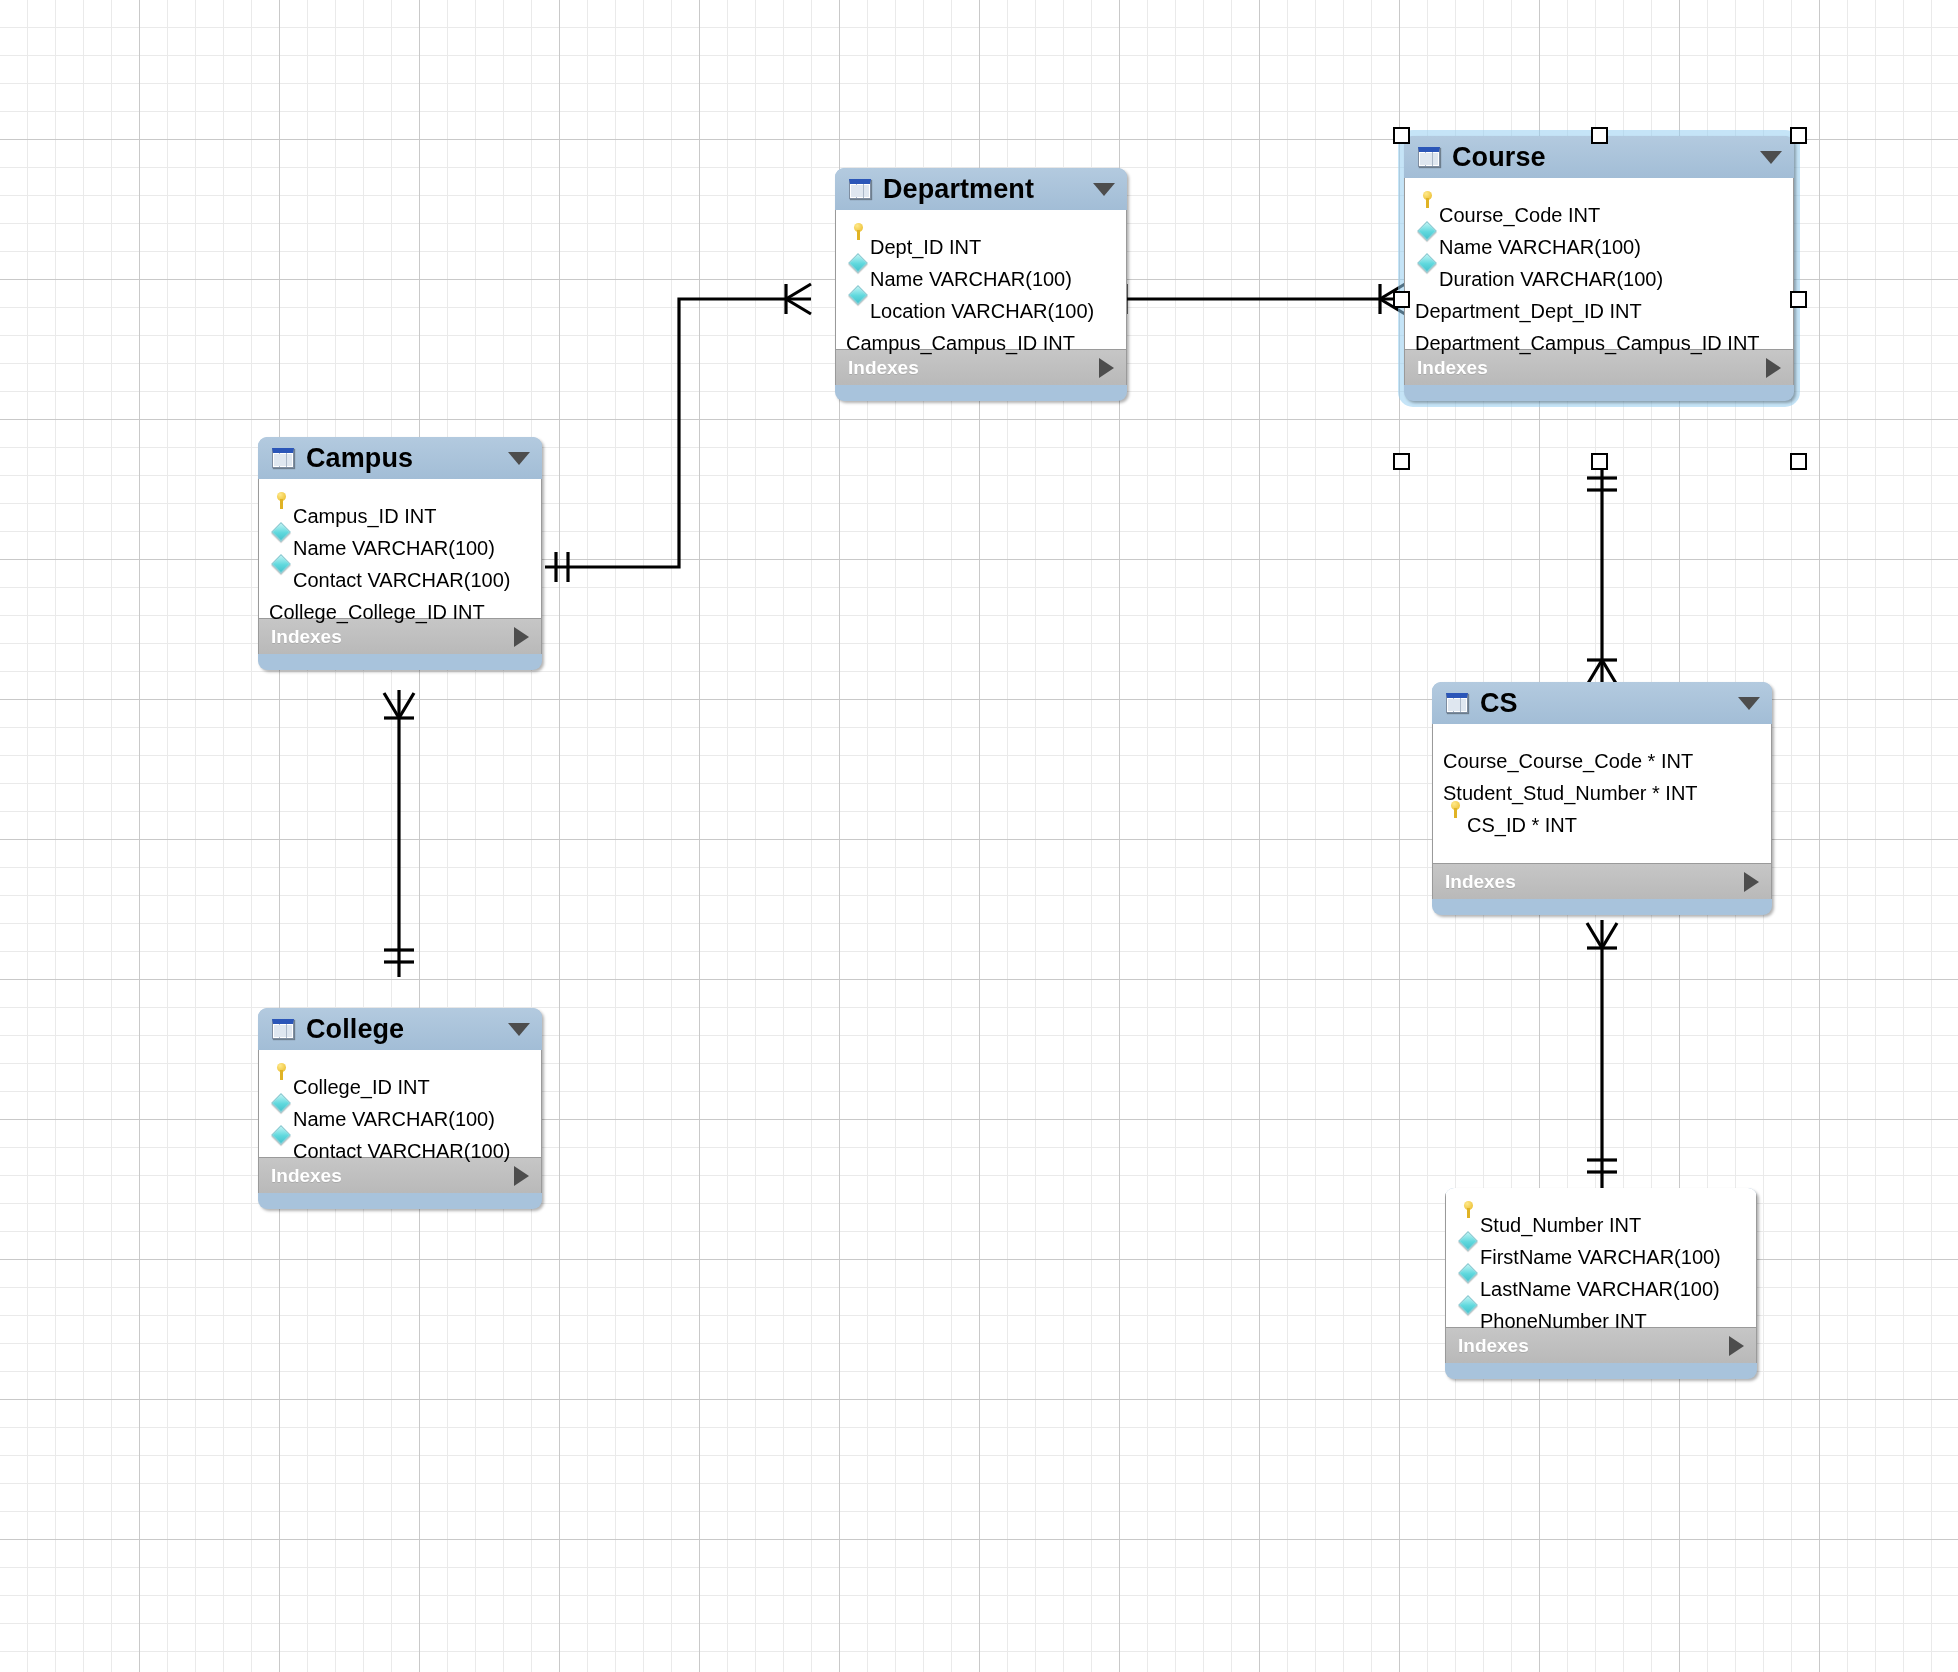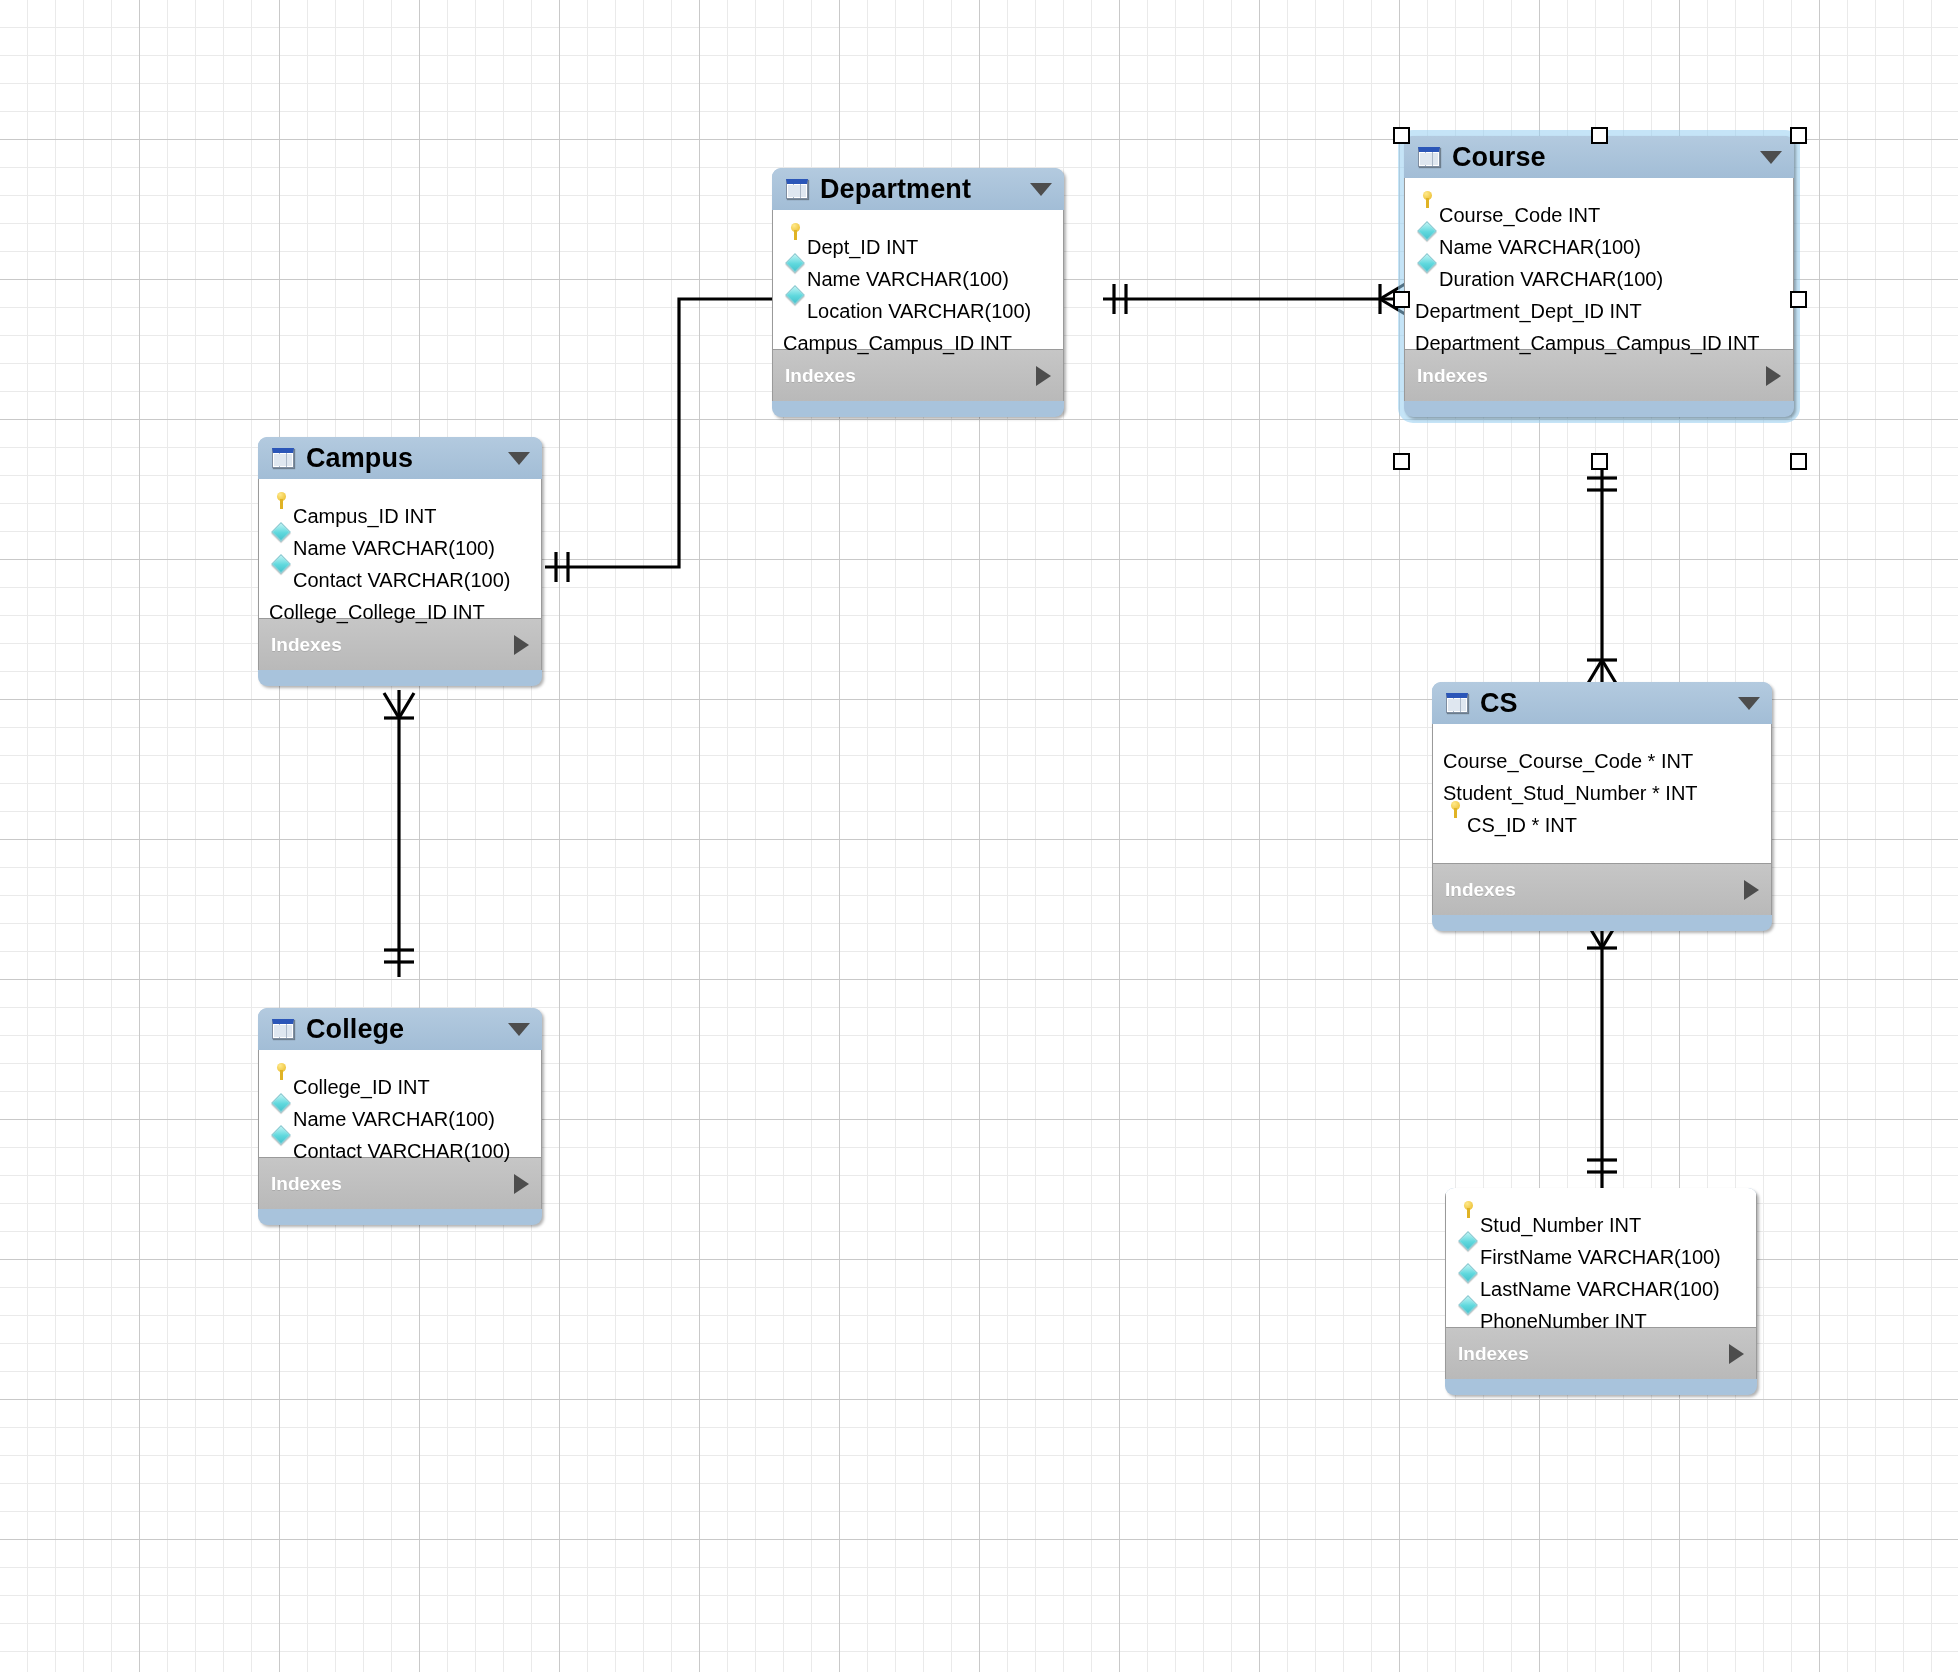--- a/index.html
+++ b/index.html
@@ -113,21 +113,21 @@
   .diamond {
     width: 14px; height: 14px;
     background: linear-gradient(135deg, #bdf4f4 0%, #5fd8dd 55%, #47c2cc 100%);
     border: 1px solid #84c7cf;
     transform: rotate(45deg);
     display: inline-block;
     box-shadow: 1px 1px 1px rgba(0,0,0,0.2);
   }
 
   .tbl-indexes {
-    height: 52px;
+    height: 36px;
     background: linear-gradient(to bottom, #c6c6c6 0%, #b9b9b9 100%);
     border-left: 1px solid #9a9a9a;
     border-right: 1px solid #9a9a9a;
     border-top: 1px solid #9a9a9a;
     display: flex; align-items: center;
     padding: 0 12px 0 12px;
   }
   .idx-label {
     font-size: 19px; font-weight: bold; color: #ffffff; flex: 1;
     text-shadow: 0 1px 0 rgba(0,0,0,0.10);
@@ -197,21 +197,21 @@
         <path d="M 1602 920 L 1602 1188"></path>
         <line x1="1587" y1="948" x2="1617" y2="948"></line>
         <path d="M 1602 948 L 1587 923 M 1602 948 L 1617 923"></path>
         <line x1="1587" y1="1160" x2="1617" y2="1160"></line>
         <line x1="1587" y1="1172" x2="1617" y2="1172"></line>
       </g>
     </g>
   </svg>
 
   <div id="tables-host">
-      <div class="table" style="left: 772px; top: 168px; width: 292px;">
+      <div class="table" style="left: 835px; top: 168px; width: 292px;">
         <div class="tbl-header">
           <div class="tbl-icon">
             <i></i>
           </div>
           <div class="tbl-title">Department</div>
           <div class="tbl-caret"></div>
         </div>
         <div class="tbl-body">
           <div class="col">
             <span class="glyph">

